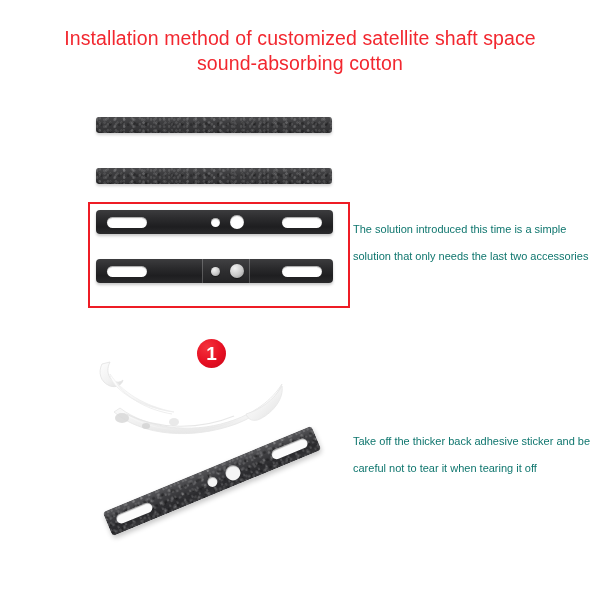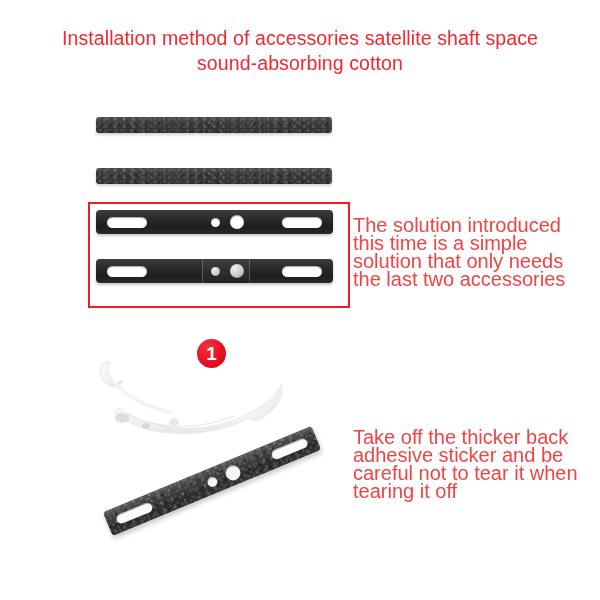--- a/index.html
+++ b/index.html
@@ -114,23 +114,23 @@
     background: linear-gradient(180deg, #414143 0%, #2e2e30 50%, #232325 100%);
   }
   .hole.raised {
     background: radial-gradient(circle at 35% 30%, #f2f2f2 0%, #c9c9c9 55%, #8d8d8d 100%);
     box-shadow: 0 1px 1px rgba(0,0,0,0.4);
   }
 
   
   .callout {
     position: absolute;
-    color: #ef4444;
-    font-size: 20px;
-    line-height: 18px;
+    color: #0f766e;
+    font-size: 11px;
+    line-height: 27px;
     white-space: pre-line;
   }
   #callout-1 { left: 353px; top: 216px; width: 240px; }
   #callout-2 { left: 353px; top: 428px; width: 240px; }
 
   
   #step-badge {
     position: absolute;
     left: 197px;
     top: 339px;
@@ -187,21 +187,21 @@
   #tilted .slot.left  { left: 10px; }
   #tilted .slot.right { right: 10px; }
   #tilted .hole.small { left: 108px; top: 9px; width: 10px; height: 10px; background: #f5f5f5; }
   #tilted .hole.big   { left: 128px; top: 6px; width: 15px; height: 15px; background: #f5f5f5; }
 </style>
 </head>
 <body>
 
 <div id="page">
 
-  <div id="title">Installation method of accessories satellite shaft space
+  <div id="title">Installation method of customized satellite shaft space
 sound-absorbing cotton</div>
 
   <div class="foam" id="foam-1"></div>
 
   <div class="foam" id="foam-2"></div>
 
   <div id="red-box"></div>
 
   <div class="bracket" id="bracket-1">
     <div class="slot left"></div>

